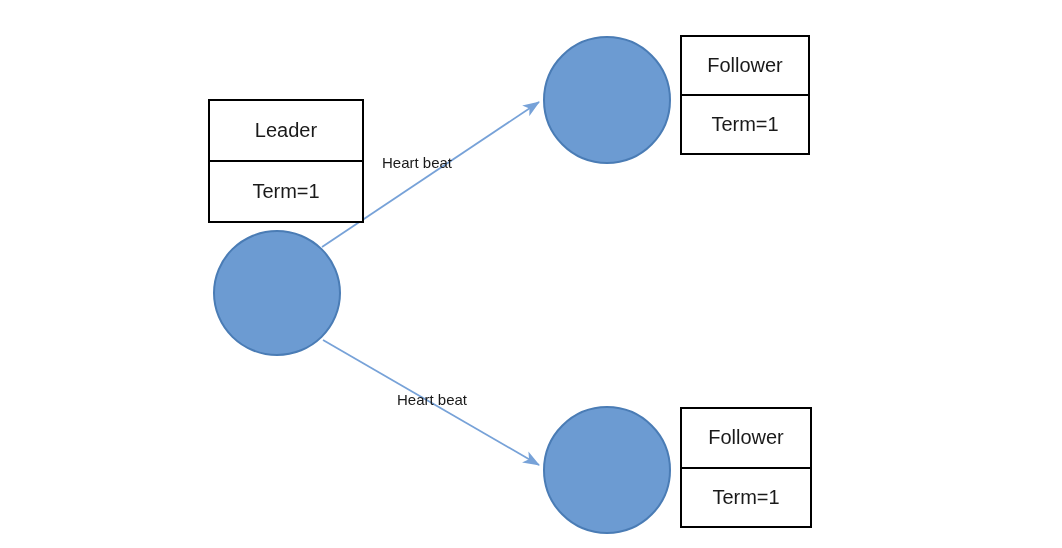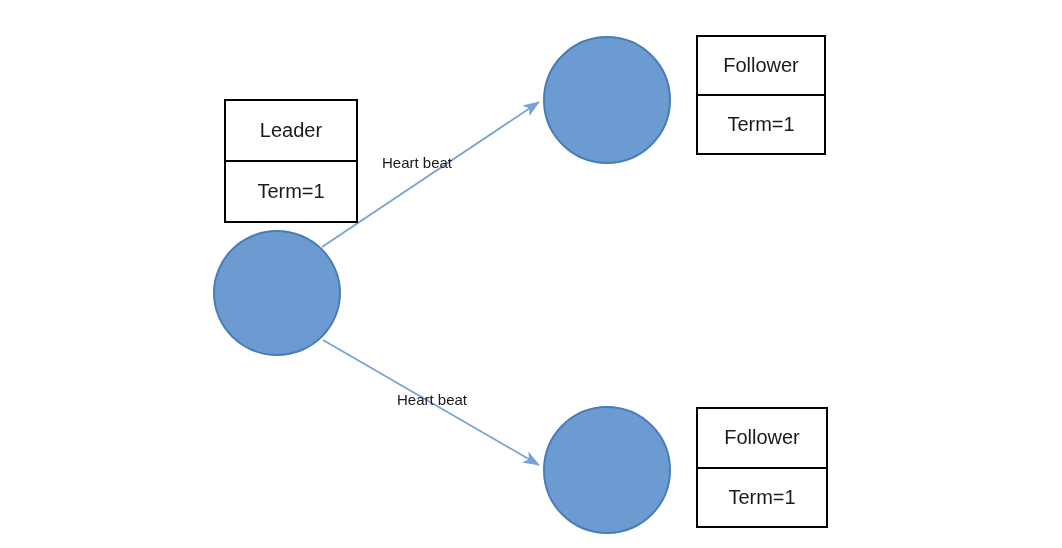--- a/index.html
+++ b/index.html
@@ -42,21 +42,20 @@
     border-radius: 50%;
     background: var(--node-fill);
     border: 2px solid var(--node-border);
   }
   .label-box {
     position: absolute;
     background: var(--box-fill);
     border: 2px solid var(--box-border);
     display: flex;
     flex-direction: column;
-    margin-left: 16px;
   }
   .box-cell {
     flex: 1 1 0;
     display: flex;
     align-items: center;
     justify-content: center;
     font-size: 20px;
     color: var(--text);
     white-space: nowrap;
   }
@@ -82,21 +81,21 @@
       </marker>
     </defs>
     <line class="edge" x1="322" y1="247" x2="539" y2="102" marker-end="url(#arrowhead)"></line>
     <line class="edge" x1="323" y1="340" x2="539" y2="465" marker-end="url(#arrowhead)"></line>
   </svg>
 
   <div class="node-circle" style="left:213px; top:230px; width:128px; height:126px;"></div>
   <div class="node-circle" style="left:543px; top:36px; width:128px; height:128px;"></div>
   <div class="node-circle" style="left:543px; top:406px; width:128px; height:128px;"></div>
 
-  <div class="label-box" style="left:208px; top:99px; width:134px; height:124px;">
+  <div class="label-box" style="left:208px; top:99px; width:156px; height:124px;">
     <div class="box-cell top">Leader</div>
     <div class="box-cell">Term=1</div>
   </div>
 
   <div class="label-box" style="left:680px; top:35px; width:130px; height:120px;">
     <div class="box-cell top">Follower</div>
     <div class="box-cell">Term=1</div>
   </div>
 
   <div class="label-box" style="left:680px; top:407px; width:132px; height:121px;">

